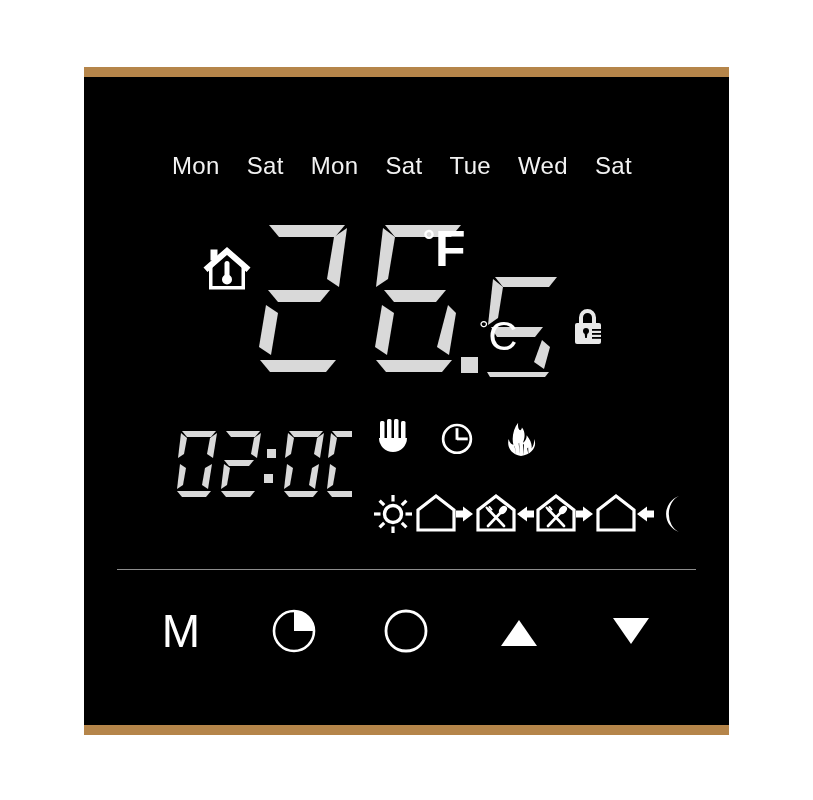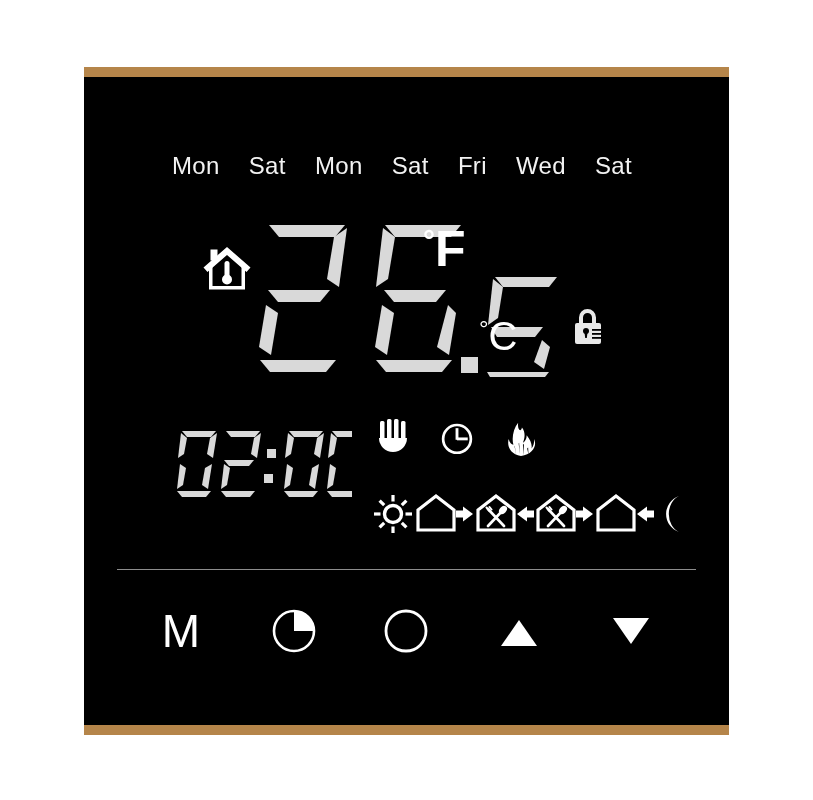--- a/index.html
+++ b/index.html
@@ -207,21 +207,21 @@
     <div class="bezel-strip bezel-top"></div>
     <div class="bezel-strip bezel-bottom"></div>
 
     <div class="screen">
 
       <div class="weekdays">
         <span class="weekday">Mon</span>
         <span class="weekday">Sat</span>
         <span class="weekday">Mon</span>
         <span class="weekday">Sat</span>
-        <span class="weekday">Fri</span>
+        <span class="weekday">Tue</span>
         <span class="weekday">Wed</span>
         <span class="weekday">Sat</span>
       </div>
 
       <div class="temp-block">
 
         <svg class="house-icon" viewBox="0 0 50 48">
 
           <rect x="8.5" y="5.5" width="7" height="11" fill="#ffffff"></rect>
 

